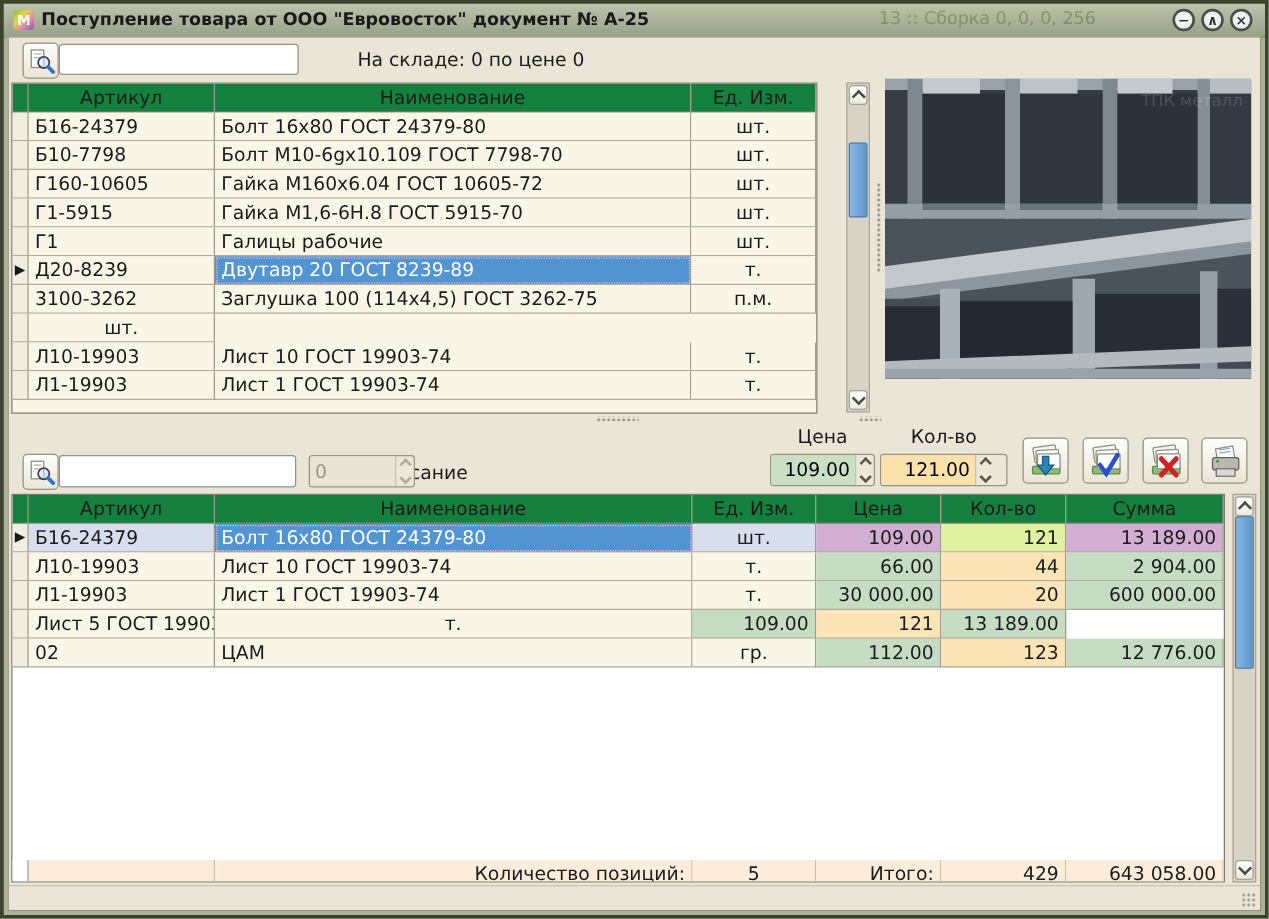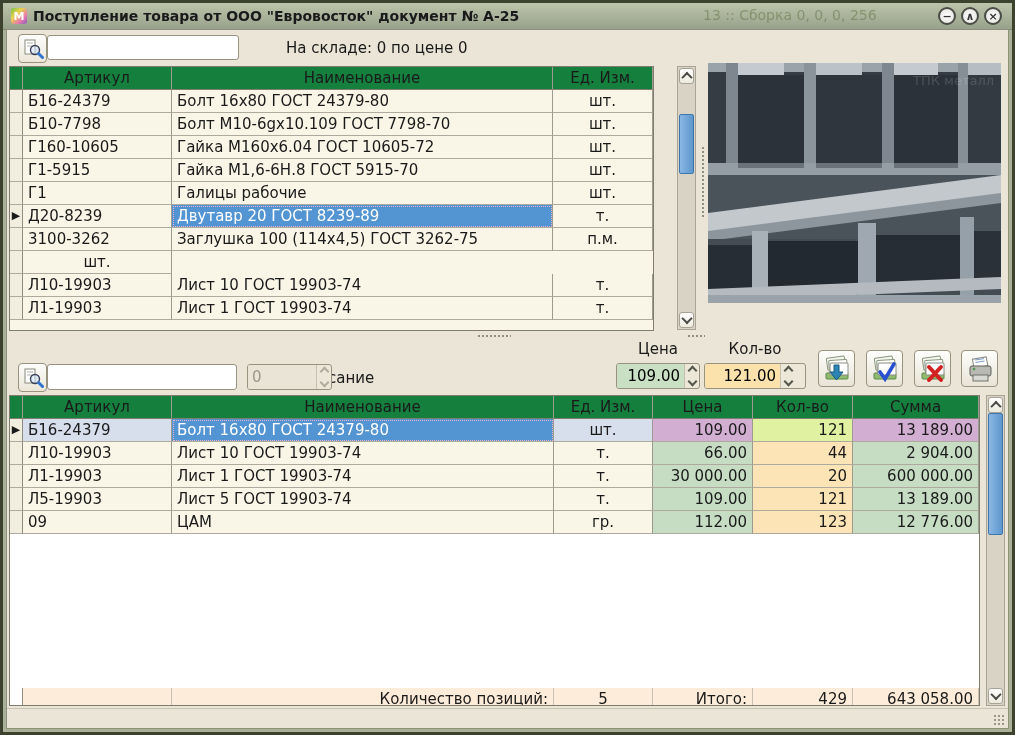--- a/index.html
+++ b/index.html
@@ -339,30 +339,29 @@
         <div class="gut"></div>
         <div class="cell tL">Л1-19903</div>
         <div class="cell tL">Лист 1 ГОСТ 19903-74</div>
         <div class="cell tC">т.</div>
         <div class="cell tR grn">30 000.00</div>
         <div class="cell tR org">20</div>
         <div class="cell tR grn">600 000.00</div>
       </div>
       <div class="grow">
         <div class="gut"></div>
-        <div class="cell tL">Л5-19903</div>
         <div class="cell tL">Лист 5 ГОСТ 19903-74</div>
         <div class="cell tC">т.</div>
         <div class="cell tR grn">109.00</div>
         <div class="cell tR org">121</div>
         <div class="cell tR grn">13 189.00</div>
       </div>
       <div class="grow">
         <div class="gut"></div>
-        <div class="cell tL">09</div>
+        <div class="cell tL">02</div>
         <div class="cell tL">ЦАМ</div>
         <div class="cell tC">гр.</div>
         <div class="cell tR grn">112.00</div>
         <div class="cell tR org">123</div>
         <div class="cell tR grn">12 776.00</div>
       </div>
 
       <div class="grow totrow" style="position:absolute;left:0;right:0;top:282px;height:40px;line-height:23px;margin-top:10px;">
         <div class="gut"></div>
         <div class="cell"></div>

